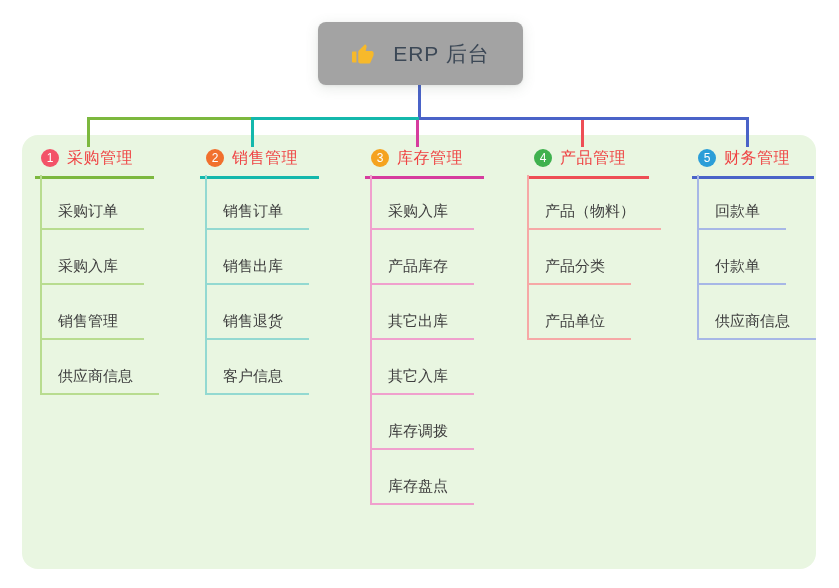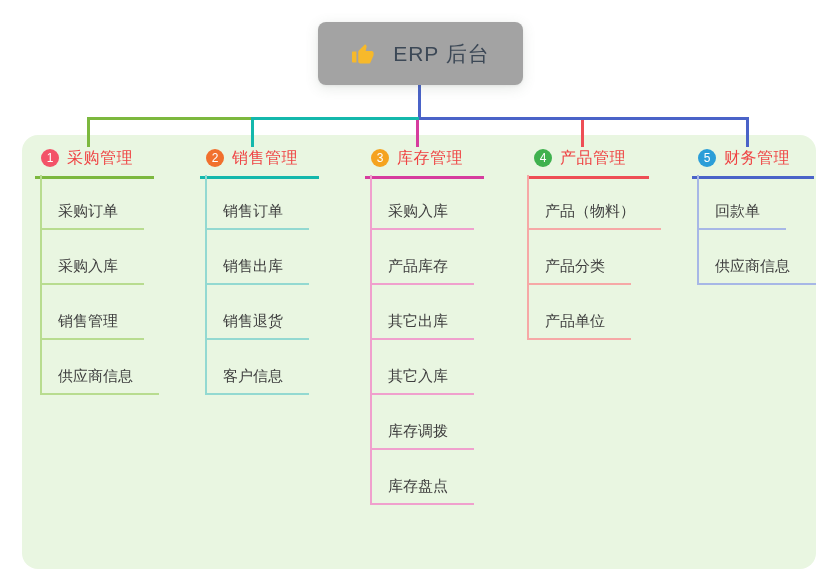--- a/index.html
+++ b/index.html
@@ -154,17 +154,20 @@
       </div>
       <div class="branch-header" style="left: 692px; width: 116px; --c: #4a63c8; --bc: #2b9ed8;">
         <span class="badge">5</span>
         <span class="branch-label">财务管理</span>
       </div>
       <div class="children" style="left: 697px; --sc: #a7b7e6;">
         <div class="child">
           <span class="child-label">回款单</span>
         </div>
         <div class="child">
+          <span class="child-label">付款单</span>
+        </div>
+        <div class="child">
           <span class="child-label">供应商信息</span>
         </div>
       </div>
     </div>
 </div>
 
 </body></html>

